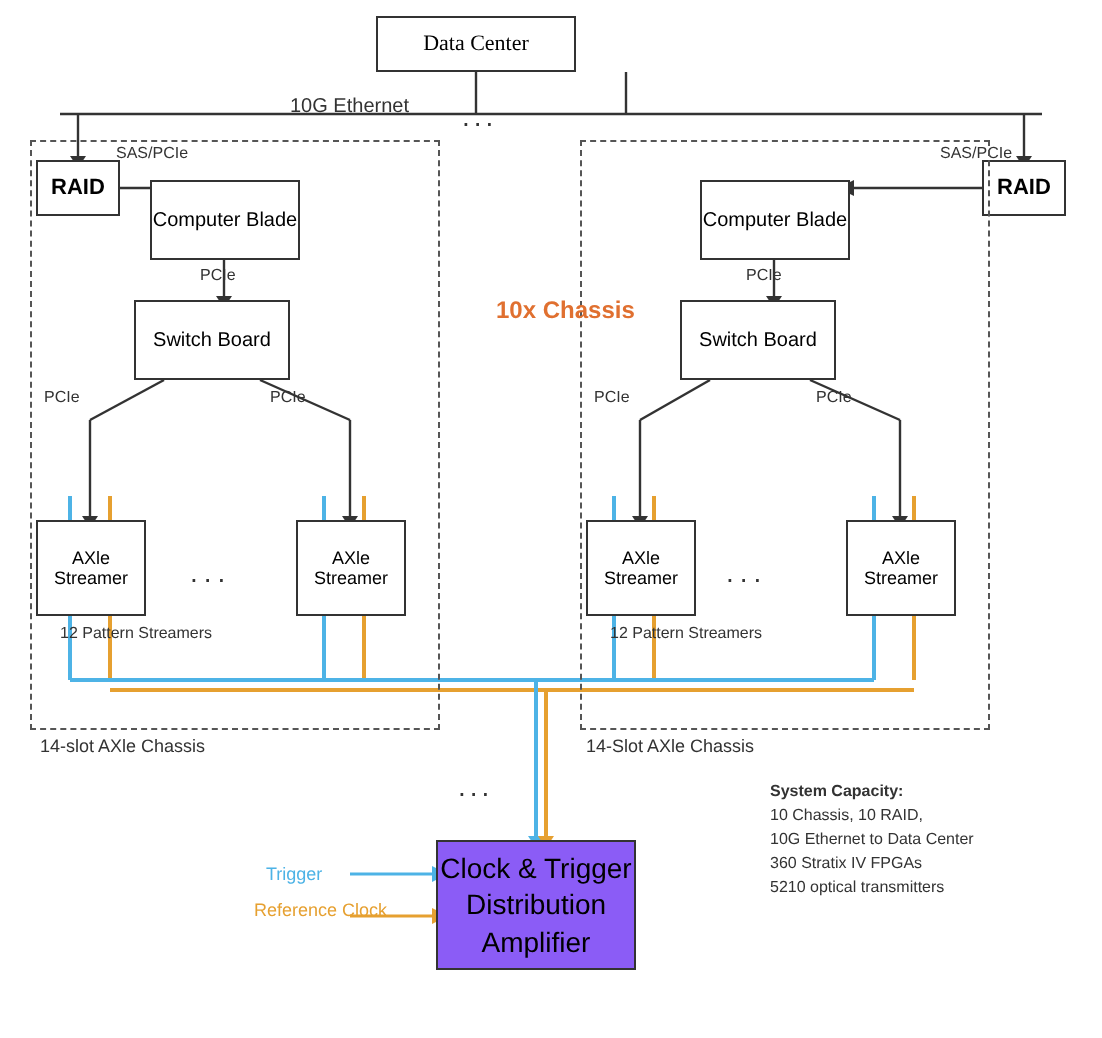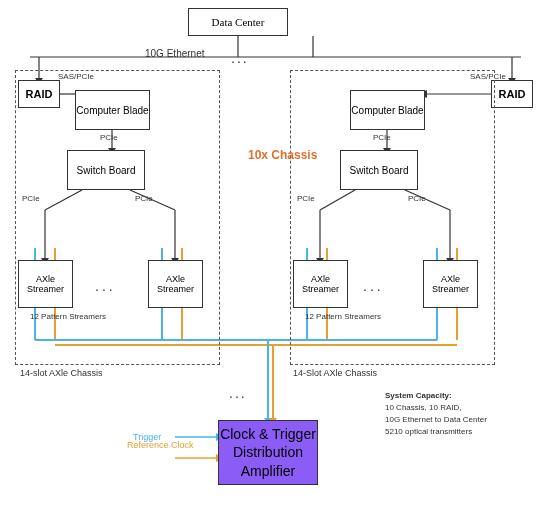--- a/index.html
+++ b/index.html
@@ -393,21 +393,21 @@
       position: absolute;
       top: 432px;
       left: 133px;
       font-size: 9px;
       color: #4db3e6;
     }
 
     
     .ref-clock-label {
       position: absolute;
-      top: 440px;
+      top: 450px;
       left: 127px;
       font-size: 9px;
       color: #e6a030;
       line-height: 1.3;
     }
 
     
     .system-capacity {
       position: absolute;
       top: 370px;
@@ -644,20 +644,21 @@
   </div>
 
   <div class="dots-middle-chassis">
     <span>...</span>
   </div>
 
   <div class="system-capacity">
     <div style="font-weight:bold;">System Capacity:</div>
     <div>10 Chassis, 10 RAID,</div>
     <div>10G Ethernet to Data Center</div>
+    <div>360 Stratix IV FPGAs</div>
     <div>5210 optical transmitters</div>
   </div>
 
   <div class="trigger-label">
     <span>Trigger</span>
   </div>
 
   <div class="ref-clock-label">
     <span>Reference Clock</span>
   </div>

